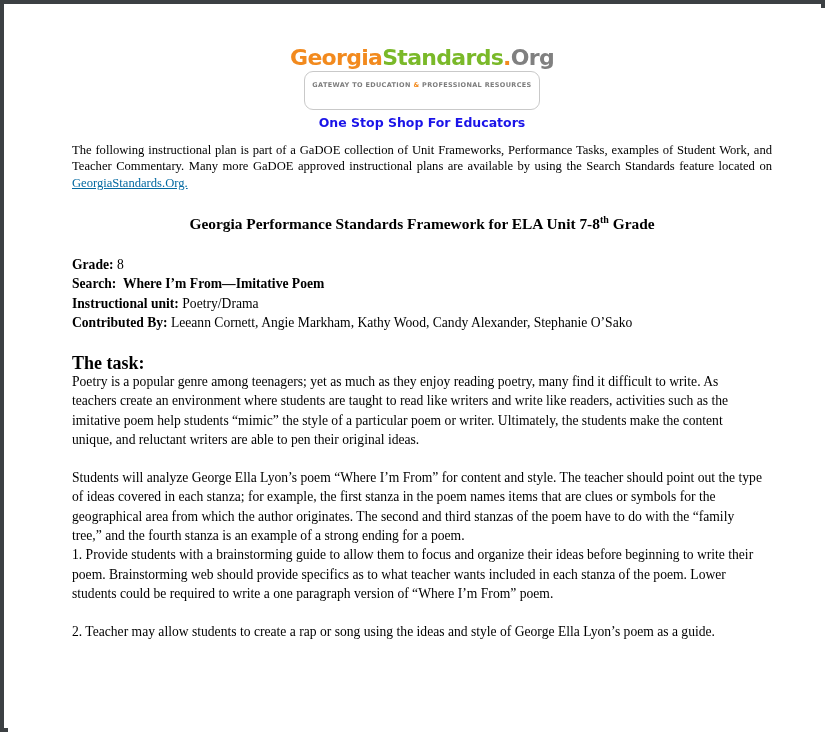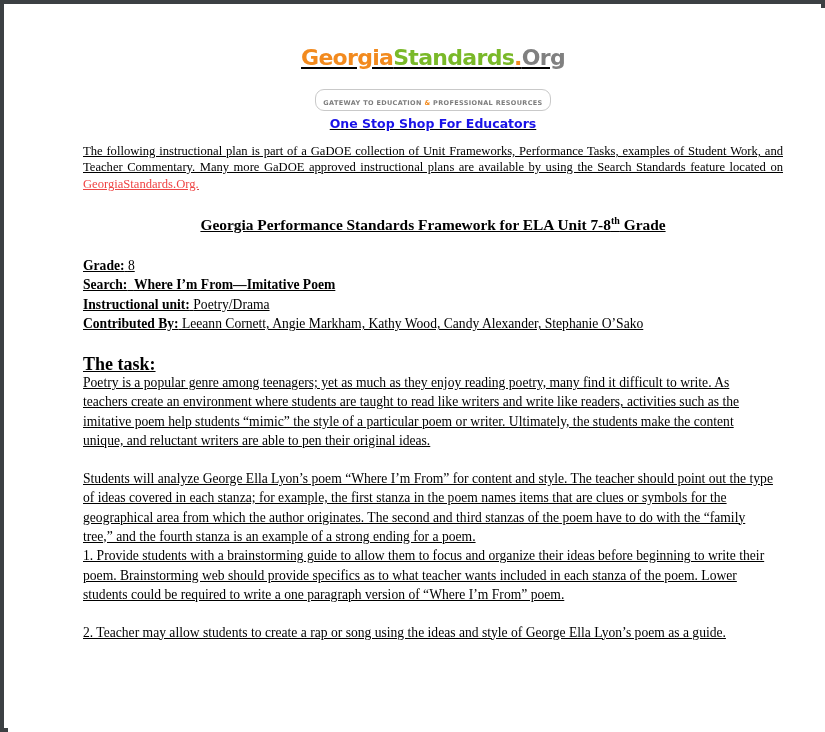--- a/index.html
+++ b/index.html
@@ -36,24 +36,23 @@
     width: 817px;
     height: 724px;
     background: #ffffff;
     box-sizing: border-box;
     padding: 0;
     overflow: hidden;
   }
 
   .content {
     position: absolute;
-    left: 75px;
+    left: 64px;
     top: 0;
     width: 700px;
-    text-decoration: underline;
   }
 
   
   .masthead {
     width: 700px;
     text-align: center;
     padding-top: 38px;
   }
   .logo-wordmark {
     font-family: "DejaVu Sans", "Liberation Sans", sans-serif;
@@ -63,22 +62,22 @@
     line-height: 1.05;
     white-space: nowrap;
   }
   .logo-georgia { color: #F28A1E; }
   .logo-standards { color: #7AB929; }
   .logo-dot { color: #F28A1E; }
   .logo-org { color: #808080; }
 
   .logo-tagline-band {
     display: inline-block;
-    margin-top: 20px;
-    padding: 1px 7px 1px 7px;
+    margin-top: 2px;
+    padding: 1px 7px 18px 7px;
     border: 1px solid #c9c9c9;
     border-radius: 9px;
     background: #ffffff;
   }
   .logo-tagline {
     font-family: "DejaVu Sans", "Liberation Sans", sans-serif;
     font-weight: bold;
     font-size: 6.5px;
     letter-spacing: 0.35px;
     color: #7d7d7d;
@@ -98,21 +97,21 @@
   
   .intro {
     margin-top: 12px;
     width: 700px;
     font-size: 12.6px;
     line-height: 16.2px;
     text-align: justify;
     text-justify: inter-word;
   }
   .intro a.link {
-    color: #ef4444;
+    color: #0369a1;
     text-decoration: underline;
     margin-top: 28px;
   }
 
   
   .doc-title {
     margin-top: 23px;
     width: 700px;
     text-align: center;
     font-size: 15.4px;

